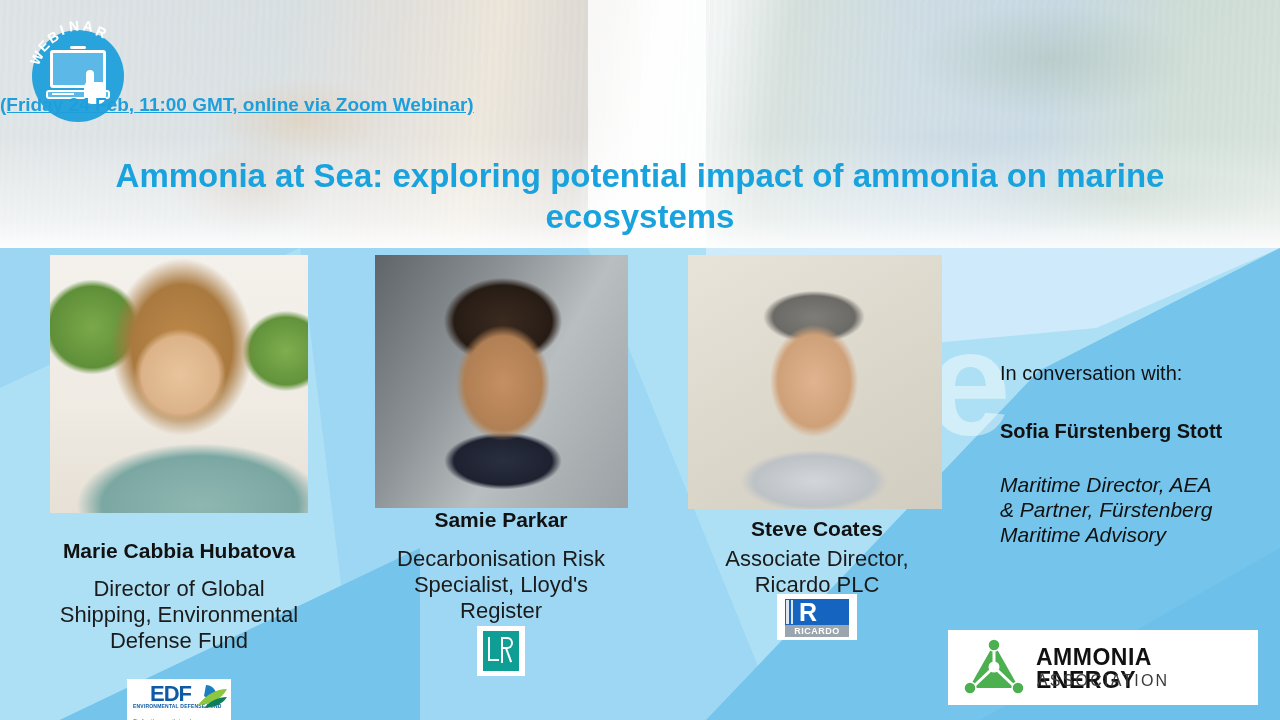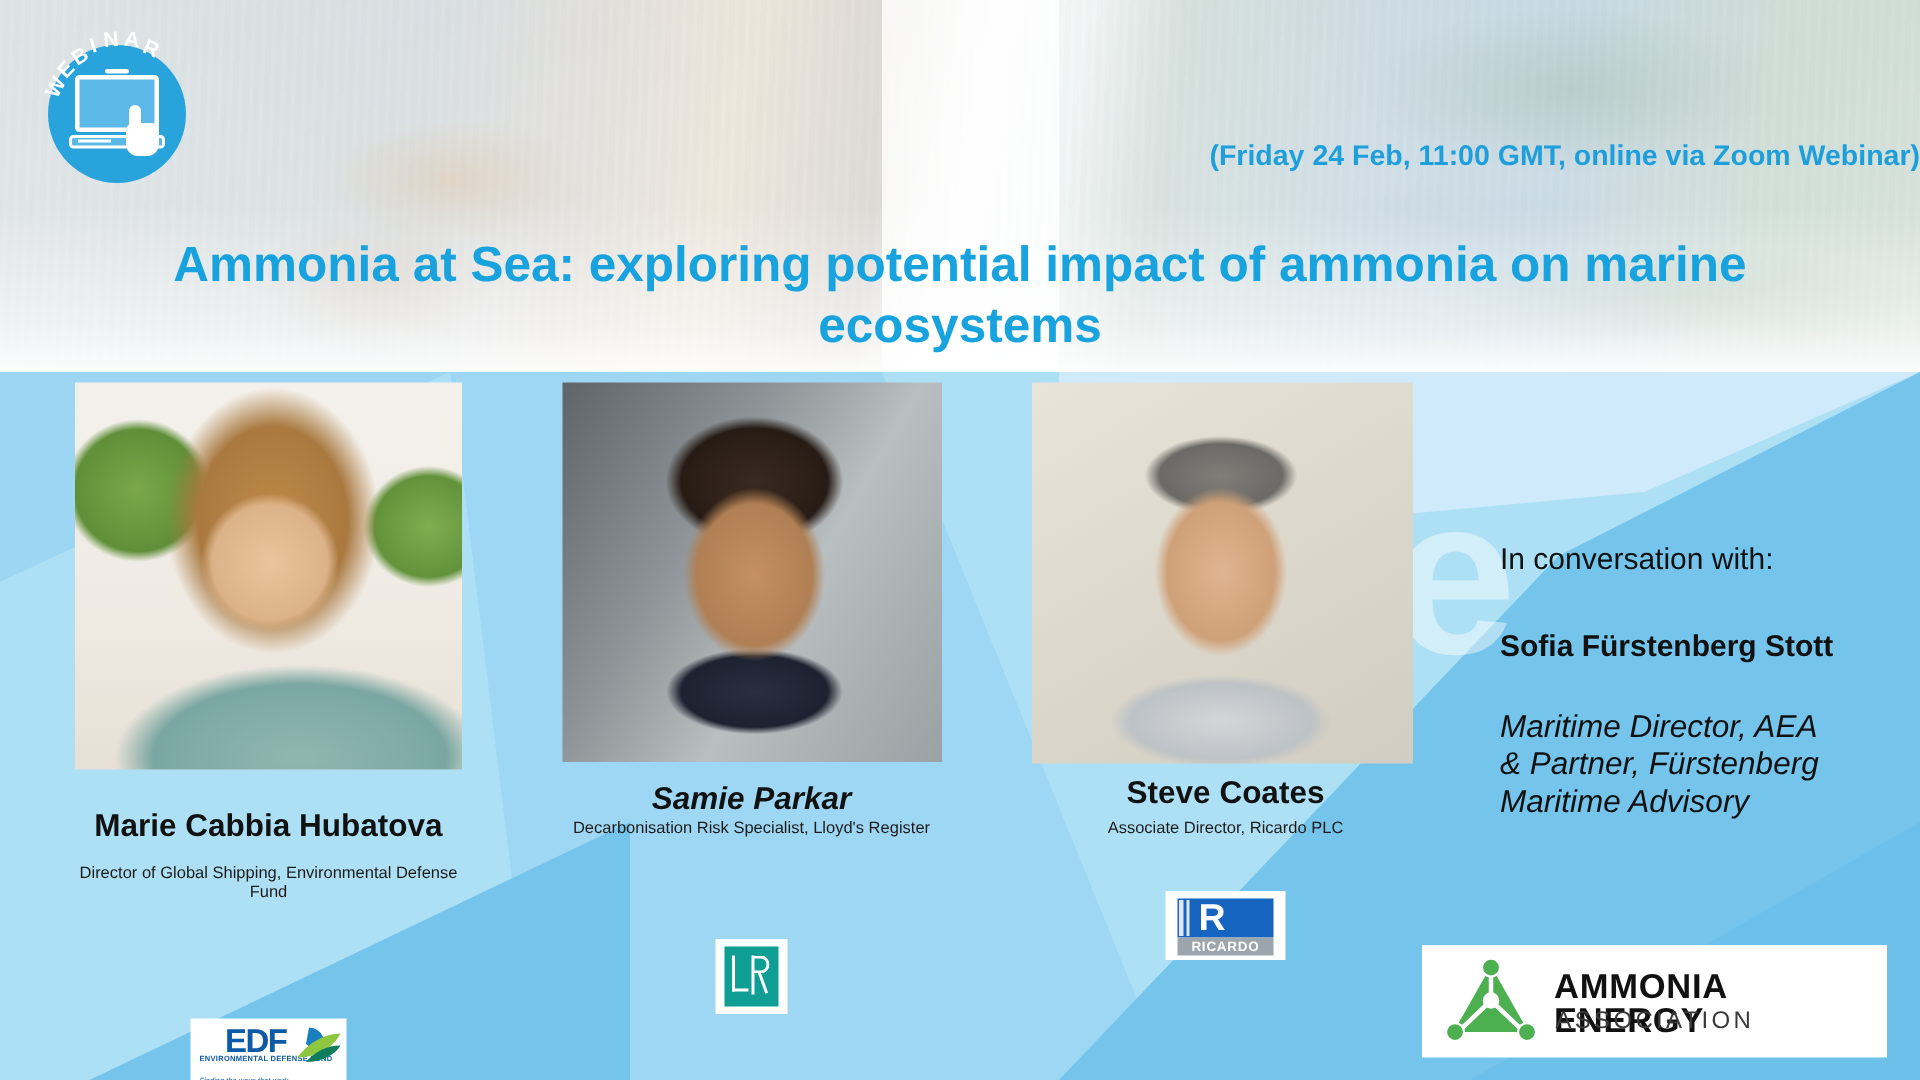--- a/index.html
+++ b/index.html
@@ -127,41 +127,42 @@
     border-radius:5px;
   }
 
   .title{
     position:absolute;left:0;top:18px;width:1280px;text-align:center;
     font-size:60px;font-weight:700;font-style:italic;color:#1064b0;
     letter-spacing:-1px;
     font-family:"Liberation Sans",sans-serif;
   }
   .subtitle{
-    position:absolute;left:0;top:94px;width:1280px;text-align:right;
+    position:absolute;left:0;top:94px;width:1280px;text-align:left;
     font-size:19px;font-weight:700;color:#1e9fdc;
     font-family:"Liberation Sans",sans-serif;
+    text-decoration:underline;
   }
   .headline{
     position:absolute;left:110px;top:155px;width:1060px;text-align:center;
     font-size:33px;font-weight:700;color:#19a3de;line-height:1.25;
     font-family:"Liberation Sans",sans-serif;
   }
 
   
   .speaker{position:absolute;text-align:center;}
   .photo{
     position:absolute;overflow:hidden;background:#ddd;
   }
   .sp-name{
     font-size:21px;font-weight:700;color:#111;line-height:1.16;
     font-family:"Liberation Sans",sans-serif;
   }
   .sp-role{
-    font-size:11px;font-weight:400;color:#1b1b1b;line-height:1.18;margin-top:1px;
+    font-size:22px;font-weight:400;color:#1b1b1b;line-height:1.18;margin-top:1px;
     font-family:"Liberation Sans",sans-serif;
   }
   .logo-box{
     margin:6px auto 0;background:#ffffff;display:block;
     position:relative;overflow:hidden;
   }
 
   
   .edf{width:104px;height:48px;}
   .edf-text{
@@ -315,21 +316,21 @@
   </div>
 
   <div class="speaker" style="left:372px;top:255px;width:258px;">
     <div class="photo" style="left:3px;top:0;width:253px;height:253px;
                 background:
                   radial-gradient(ellipse 62px 76px at 128px 128px, #c58f62 0%, #b07f53 62%, transparent 76%),
                   radial-gradient(ellipse 74px 54px at 128px 66px, #3a2a20 0%, #271c15 66%, transparent 80%),
                   radial-gradient(ellipse 70px 34px at 128px 206px, #2a2f40 0%, #1d2130 70%, transparent 84%),
                   linear-gradient(120deg,#5e6468 0%,#8d9396 35%,#b9bec0 60%,#9ba1a4 100%);">
     </div>
-    <div class="sp-name" style="position:absolute;left:0;top:266px;width:258px;font-style:italic;">Samie Parkar</div>
+    <div class="sp-name" style="position:absolute;left:0;top:253px;width:258px;">Samie Parkar</div>
     <div class="sp-role" style="position:absolute;left:0;top:290px;width:258px;">Decarbonisation Risk Specialist, Lloyd's Register</div>
     <div class="logo-box lr" style="position:absolute;left:105px;top:365px;">
       <div class="lr-sq"></div>
       <div class="lr-L"></div>
       <div class="lr-Lb"></div>
       <div class="lr-R"></div>
       <div class="lr-Rbowl"></div>
       <div class="lr-Rleg"></div>
     </div>
   </div>

